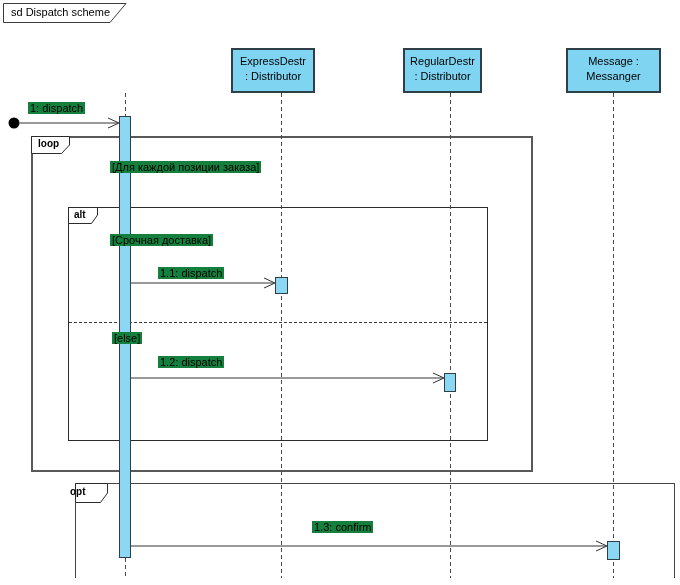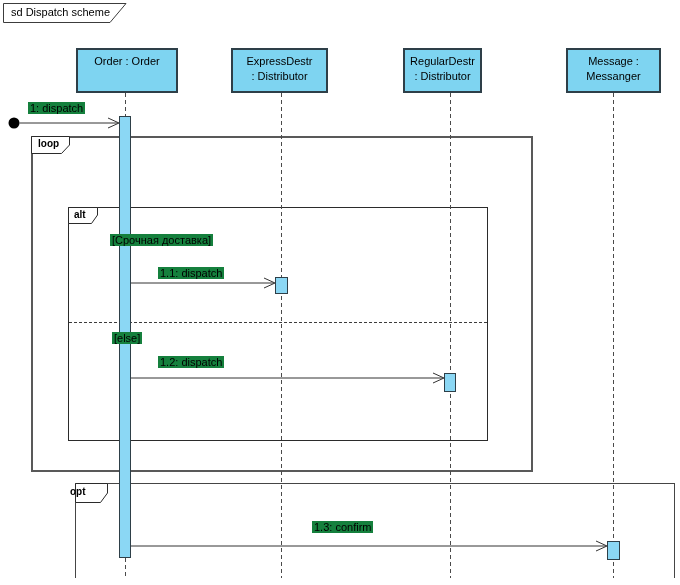--- a/index.html
+++ b/index.html
@@ -98,25 +98,21 @@
       <line class="msg" x1="131" y1="378" x2="443" y2="378"></line>
       <polyline class="msg" points="433,373 444,378 433,383"></polyline>
     </g>
 
     <g>
       <line class="msg" x1="131" y1="546" x2="606" y2="546"></line>
       <polyline class="msg" points="596,541 607,546 596,551"></polyline>
     </g>
   </svg>
 
-  <div class="head" style="left:76px;width:102px;">
-    <div>Order : Order</div>
-    <div></div>
-  </div>
-  <div class="head" style="left:231px;width:97px;">
+  <div class="head" style="left:231px;width:84px;">
     <div>ExpressDestr</div>
     <div>: Distributor</div>
   </div>
   <div class="head" style="left:403px;width:79px;">
     <div>RegularDestr</div>
     <div>: Distributor</div>
   </div>
   <div class="head" style="left:566px;width:95px;">
     <div>Message :</div>
     <div>Messanger</div>
@@ -125,16 +121,17 @@
   <div class="activation" id="order-activation"></div>
   <div class="activation" id="express-activation"></div>
   <div class="activation" id="regular-activation"></div>
   <div class="activation" id="messanger-activation"></div>
 
   <div class="msg-label" style="left:28px;top:102px;">1: dispatch</div>
   <div class="msg-label" style="left:158px;top:267px;">1.1: dispatch</div>
   <div class="msg-label" style="left:158px;top:356px;">1.2: dispatch</div>
   <div class="msg-label" style="left:312px;top:521px;">1.3: confirm</div>
 
+  <div class="guard-label" style="left:110px;top:161px;">[Для каждой позиции заказа]</div>
   <div class="guard-label" style="left:110px;top:234px;">[Срочная доставка]</div>
   <div class="guard-label" style="left:112px;top:332px;">[else]</div>
 
 </div>
 
 </body></html>

